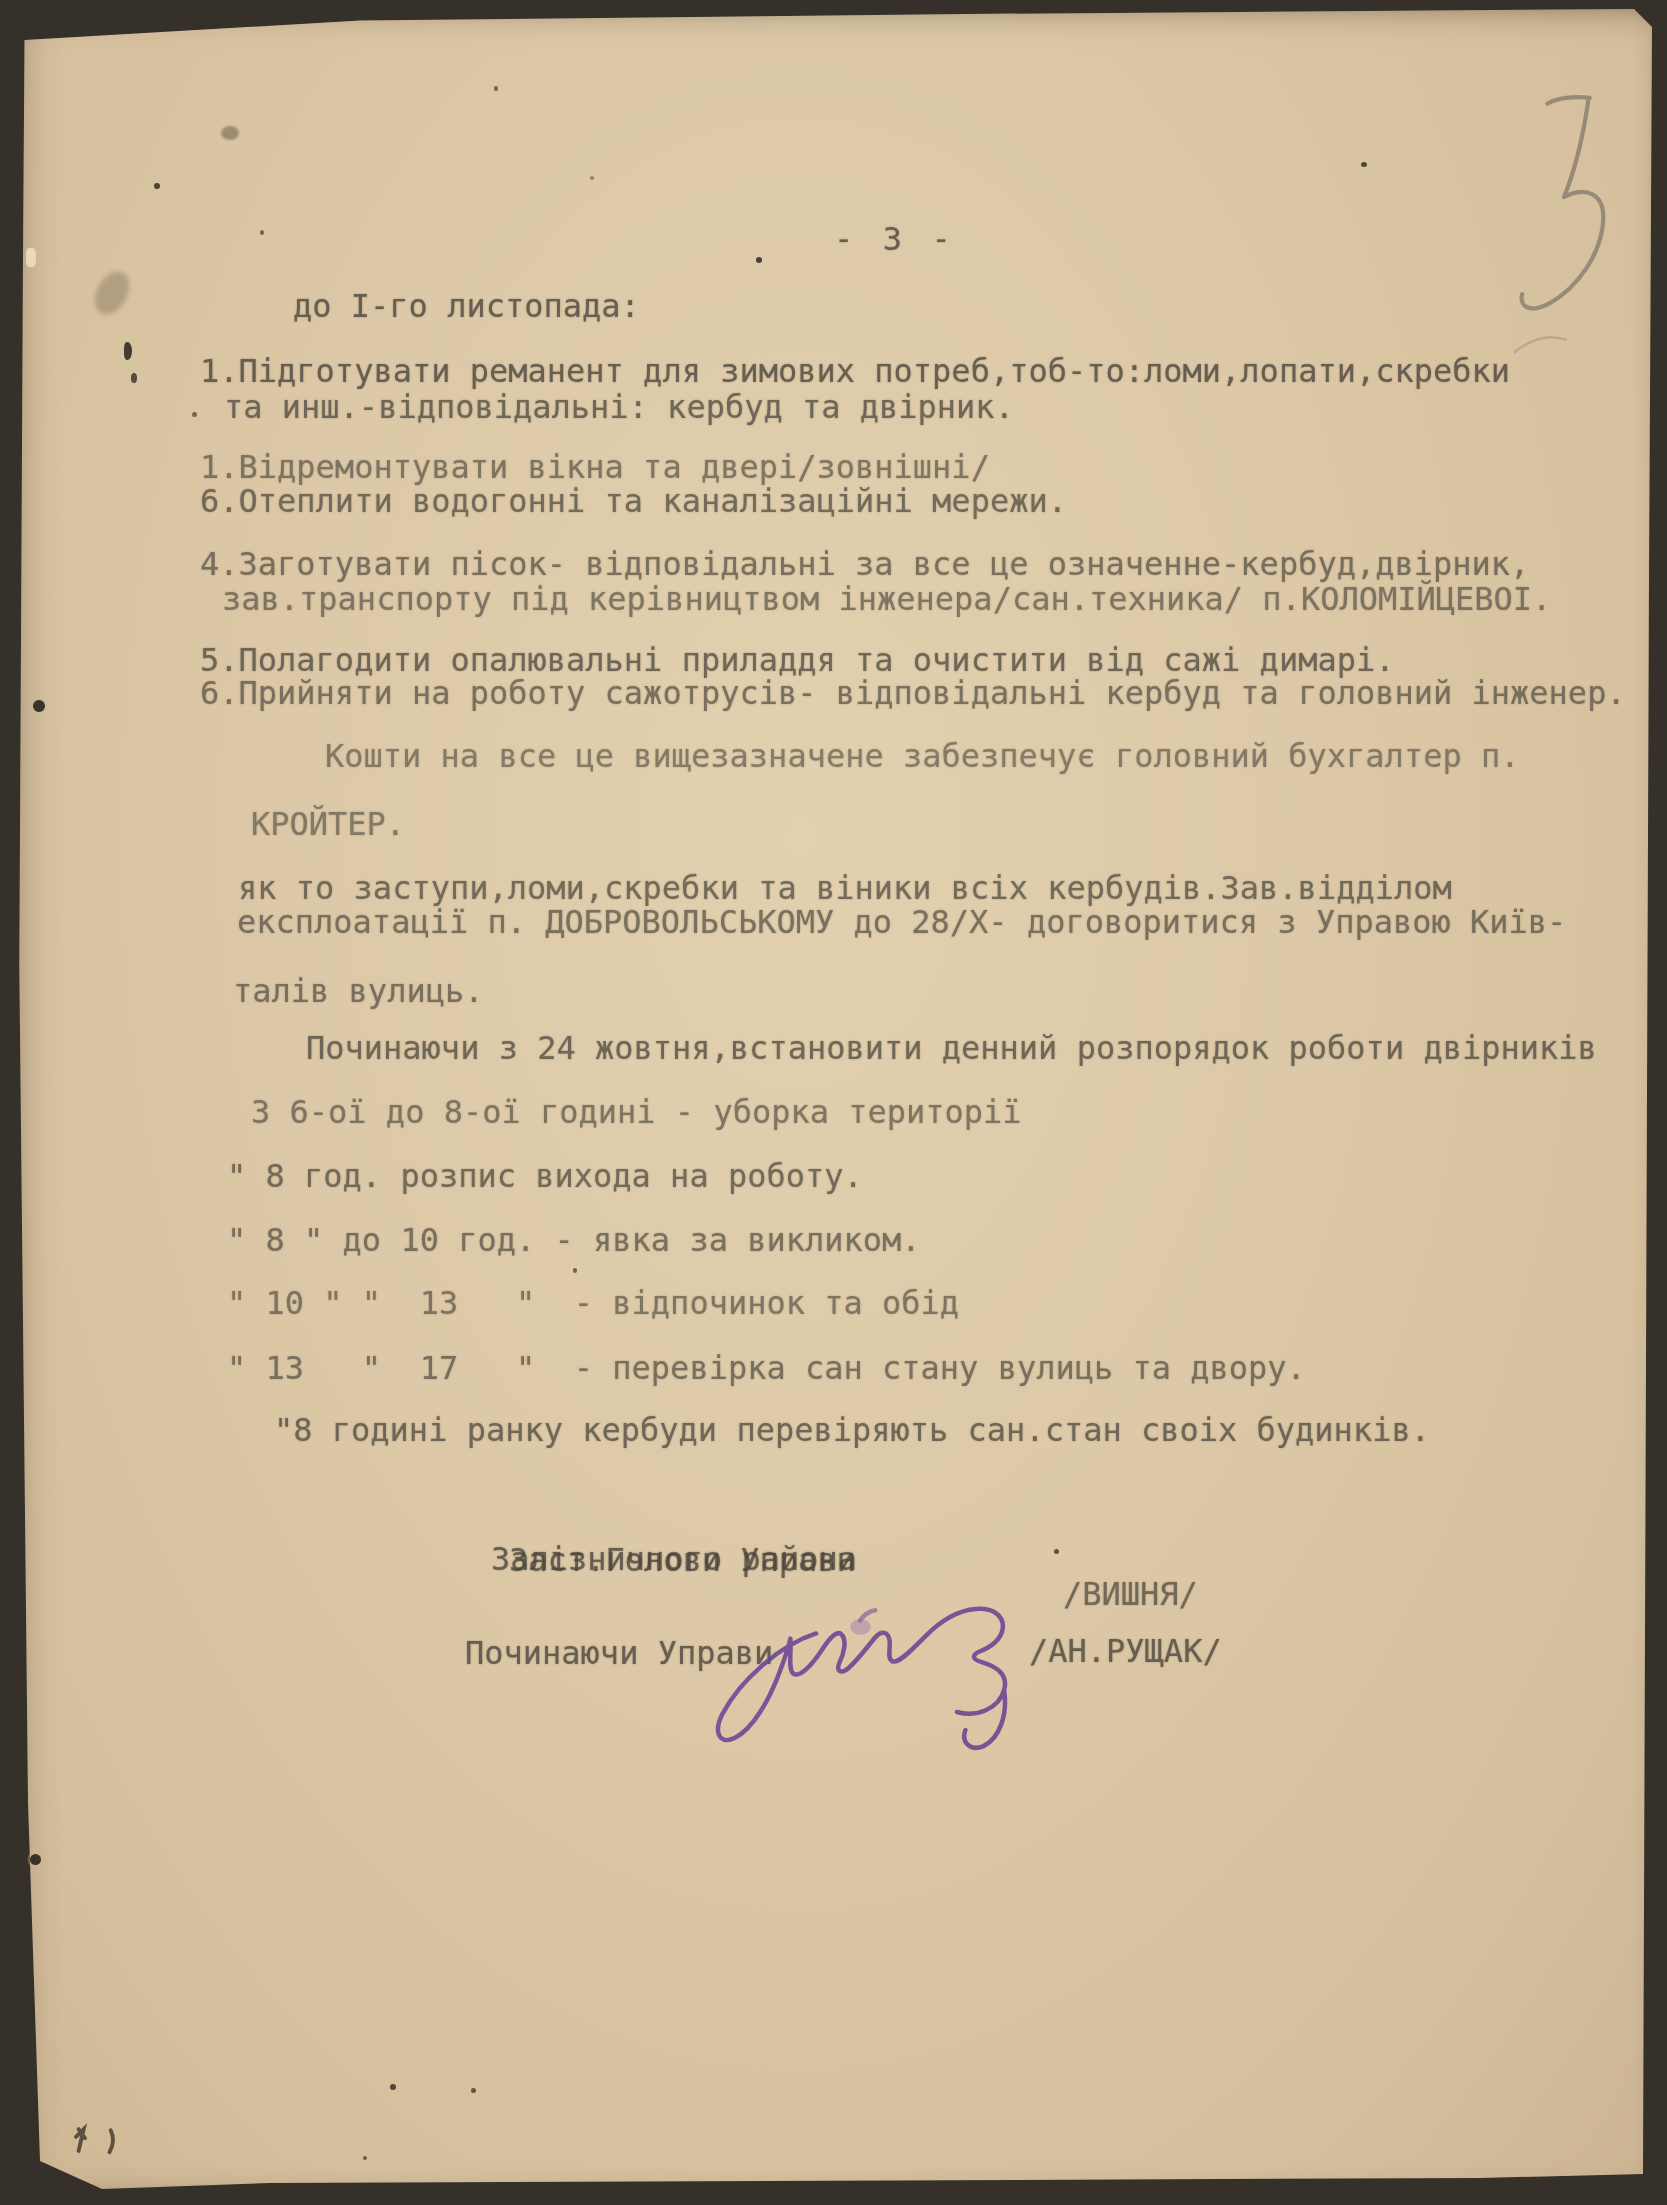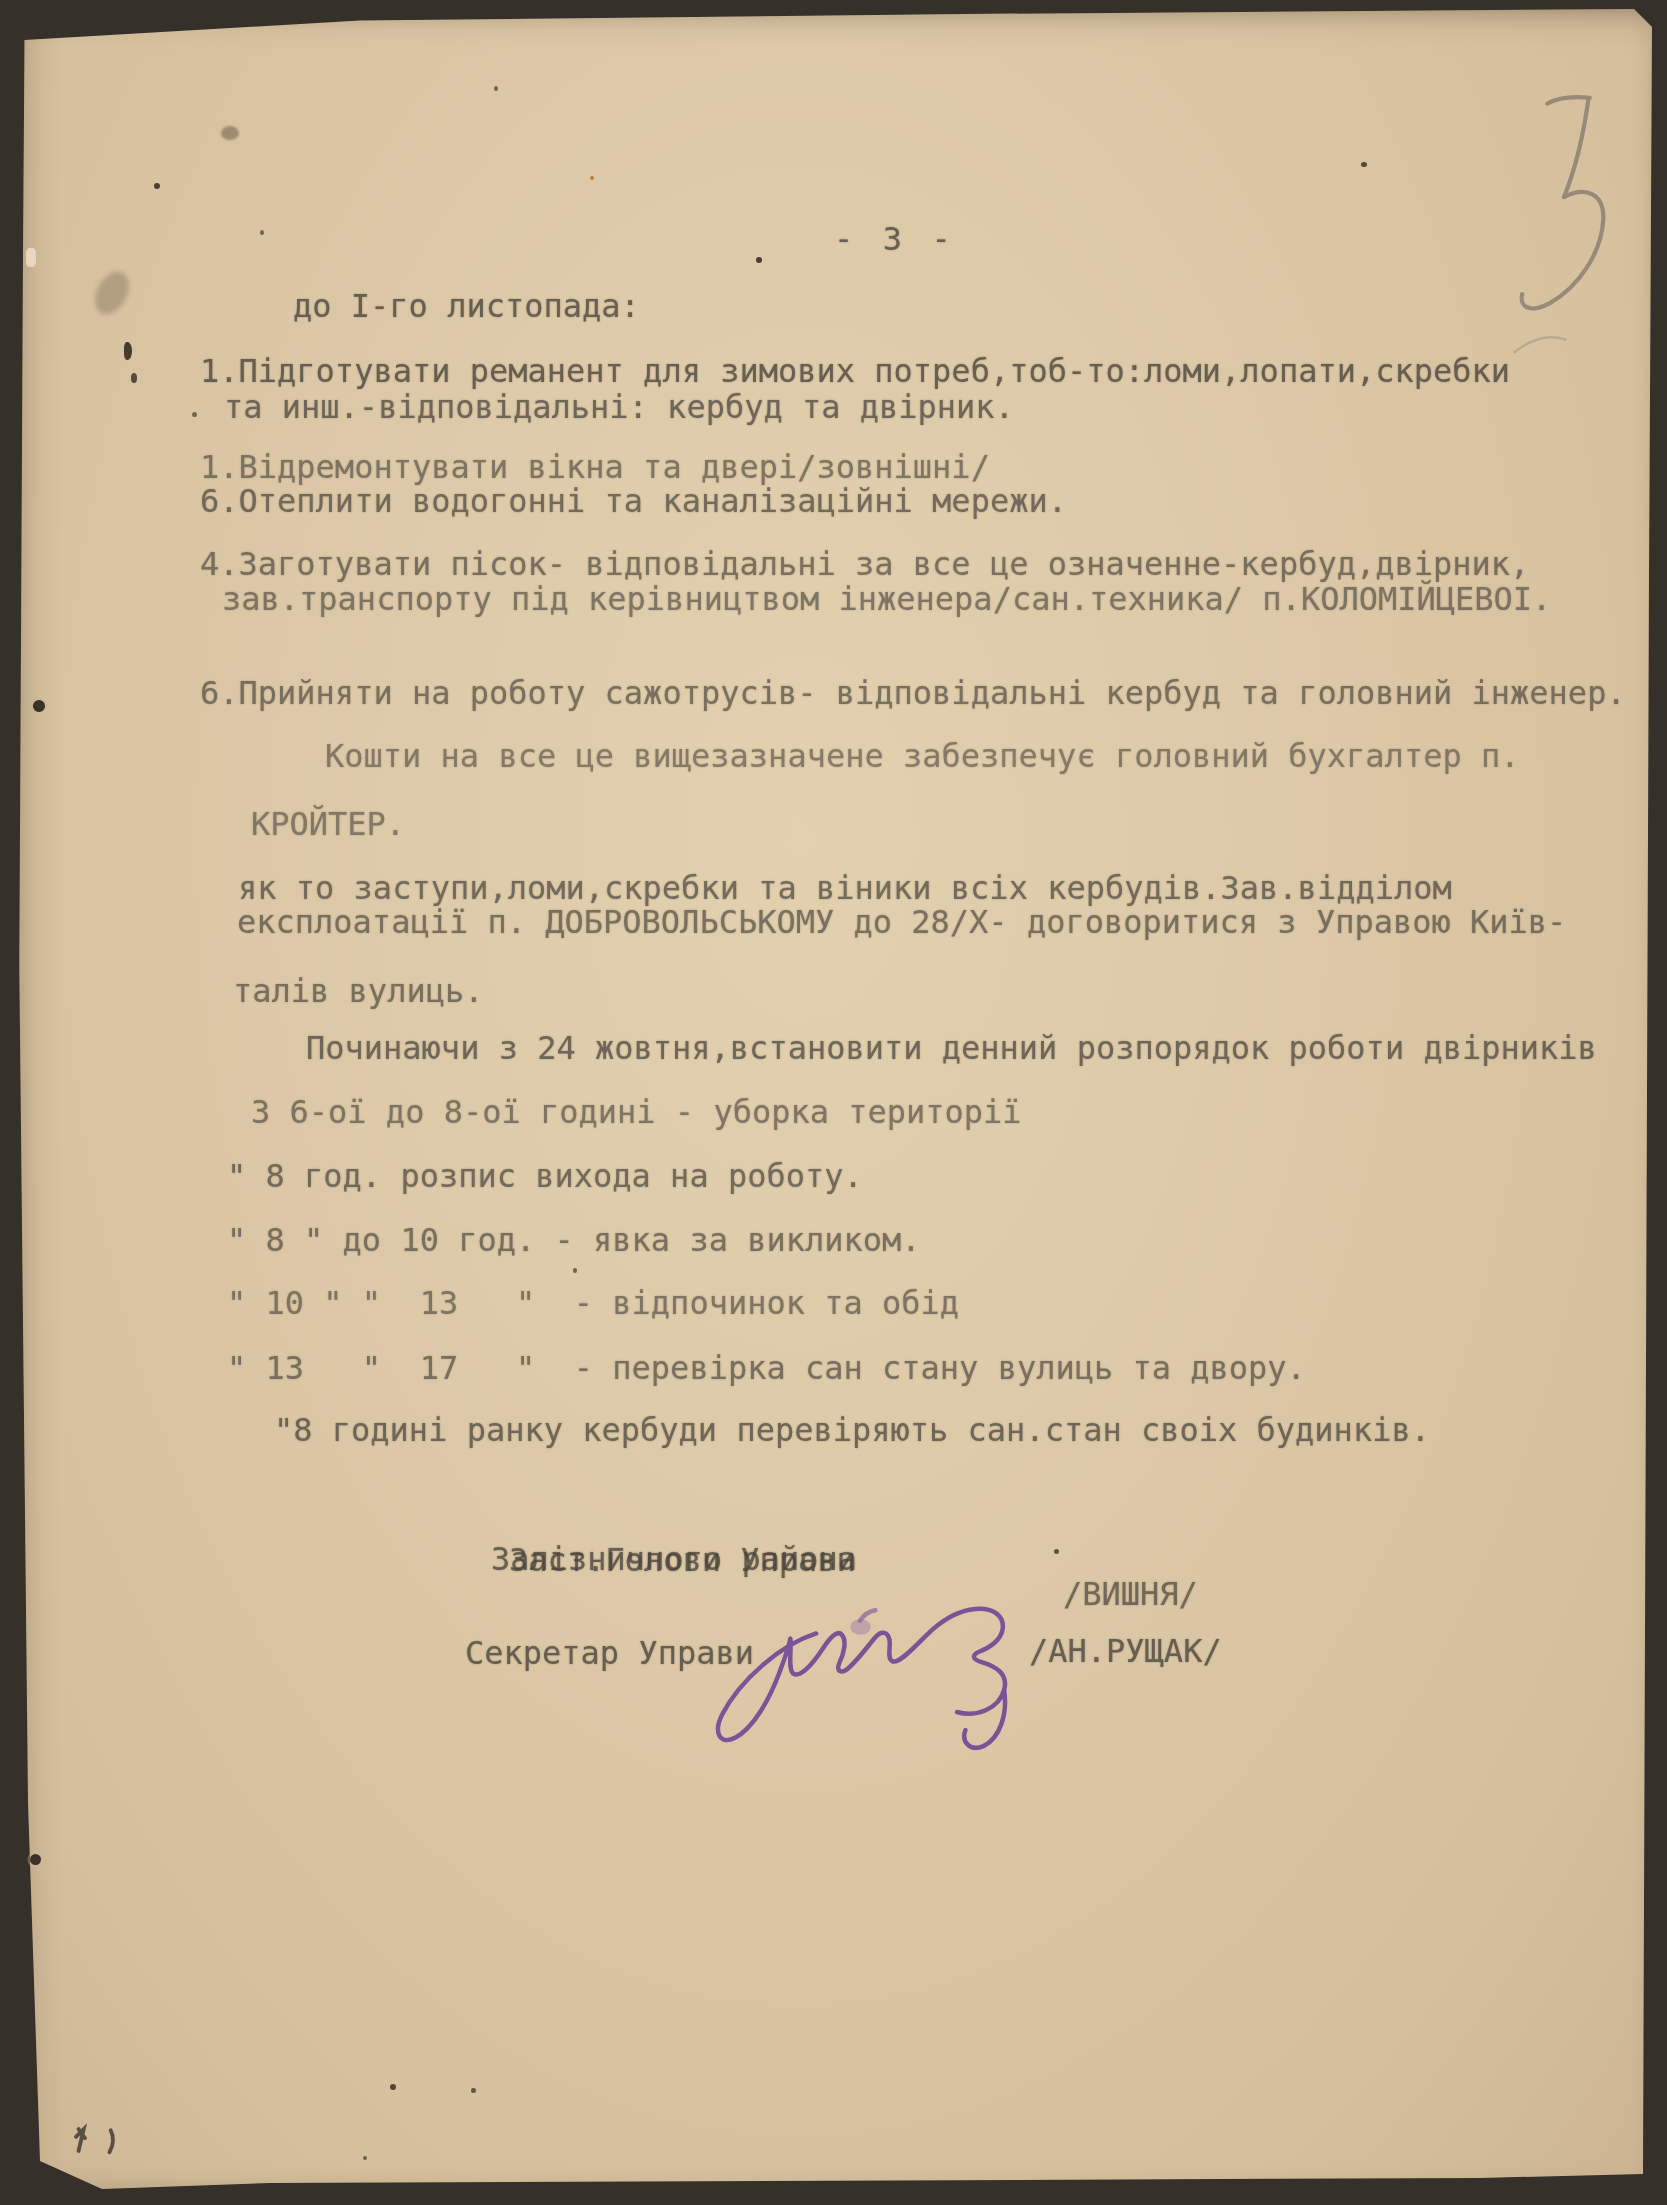--- a/index.html
+++ b/index.html
@@ -38,20 +38,21 @@
 
     <div class="tline f80" style="left:200px;top:355px;">1.Підготувати реманент для зимових потреб,тоб-то:ломи,лопати,скребки</div>
     <div class="tline f75" style="left:224px;top:391px;">та инш.-відповідальні: кербуд та двірник.</div>
 
     <div class="tline f64" style="left:200px;top:451px;">1.Відремонтувати вікна та двері/зовнішні/</div>
     <div class="tline f72" style="left:200px;top:485px;">6.Отеплити водогонні та каналізаційні мережи.</div>
 
     <div class="tline f68" style="left:200px;top:548px;">4.Заготувати пісок- відповідальні за все це означенне-кербуд,двірник,</div>
     <div class="tline f64" style="left:222px;top:583px;">зав.транспорту під керівництвом інженера/сан.техника/ п.КОЛОМІЙЦЕВОІ.</div>
 
+    <div class="tline f75" style="left:200px;top:644px;">5.Полагодити опалювальні приладдя та очистити від сажі димарі.</div>
     <div class="tline f68" style="left:200px;top:677px;">6.Прийняти на роботу сажотрусів- відповідальні кербуд та головний інженер.</div>
 
     <div class="tline f60" style="left:325px;top:740px;">Кошти на все це вищезазначене забезпечує головний бухгалтер п.</div>
     <div class="tline f60" style="left:251px;top:774px;margin-top:34px;">КРОЙТЕР.</div>
 
     <div class="tline f72" style="left:238px;top:872px;">як то заступи,ломи,скребки та віники всіх кербудів.Зав.відділом</div>
     <div class="tline f68" style="left:237px;top:906px;">експлоатації п. ДОБРОВОЛЬСЬКОМУ до 28/Х- договоритися з Управою Київ-</div>
     <div class="tline f68" style="left:233px;top:975px;">талів вулиць.</div>
 
     <div class="tline f75" style="left:306px;top:1032px;">Починаючи з 24 жовтня,встановити денний розпорядок роботи двірників</div>
@@ -59,21 +60,21 @@
     <div class="tline f64" style="left:227px;top:1096px;margin-left:24px;">З 6-ої до 8-ої годині - уборка території</div>
     <div class="tline f72" style="left:227px;top:1160px;">" 8 год. розпис вихода на роботу.</div>
     <div class="tline f68" style="left:227px;top:1224px;">" 8 " до 10 год. - явка за викликом.</div>
     <div class="tline f64" style="left:227px;top:1287px;">" 10 " "  13   "  - відпочинок та обід</div>
     <div class="tline f68" style="left:227px;top:1352px;">" 13   "  17   "  - перевірка сан стану вулиць та двору.</div>
     <div class="tline f75" style="left:274px;top:1414px;">"8 годині ранку кербуди перевіряють сан.стан своіх будинків.</div>
 
     <div class="tline f80" style="left:509px;top:1544px;">Заст.Голови Управи</div>
     <div class="tline f80" style="left:491px;top:1543px;">Залізничного района</div>
     <div class="tline f72" style="left:1063px;top:1578px;">/ВИШНЯ/</div>
-    <div class="tline f80" style="left:465px;top:1637px;">Секретар Управи</div>
+    <div class="tline f80" style="left:465px;top:1637px;">Починаючи Управи</div>
     <div class="tline f80" style="left:1029px;top:1635px;">/АН.РУЩАК/</div>
   </div>
 
   <div class="speck" style="left:221px;top:126px;width:18px;height:14px;background:rgba(110,92,70,.55);filter:blur(1.3px);"></div>
   <div class="speck" style="left:154px;top:183px;width:5.8px;height:5.8px;background:rgba(40,34,26,.8);"></div>
   <div class="speck" style="left:97px;top:270px;width:30px;height:46px;background:rgba(120,103,82,.4);filter:blur(2.6px);transform:rotate(28deg);"></div>
   <div class="speck" style="left:124px;top:342px;width:8.4px;height:18px;background:rgba(30,26,20,.8);border-radius:40% 60% 60% 40%;"></div>
   <div class="speck" style="left:131px;top:373px;width:6.4px;height:9.7px;background:rgba(30,26,20,.7);"></div>
   <div class="speck" style="left:192px;top:412px;width:4.5px;height:5.1px;background:rgba(40,34,26,.6);"></div>
   <div class="speck" style="left:260px;top:230px;width:3.9px;height:5.1px;background:rgba(40,34,26,.6);"></div>

